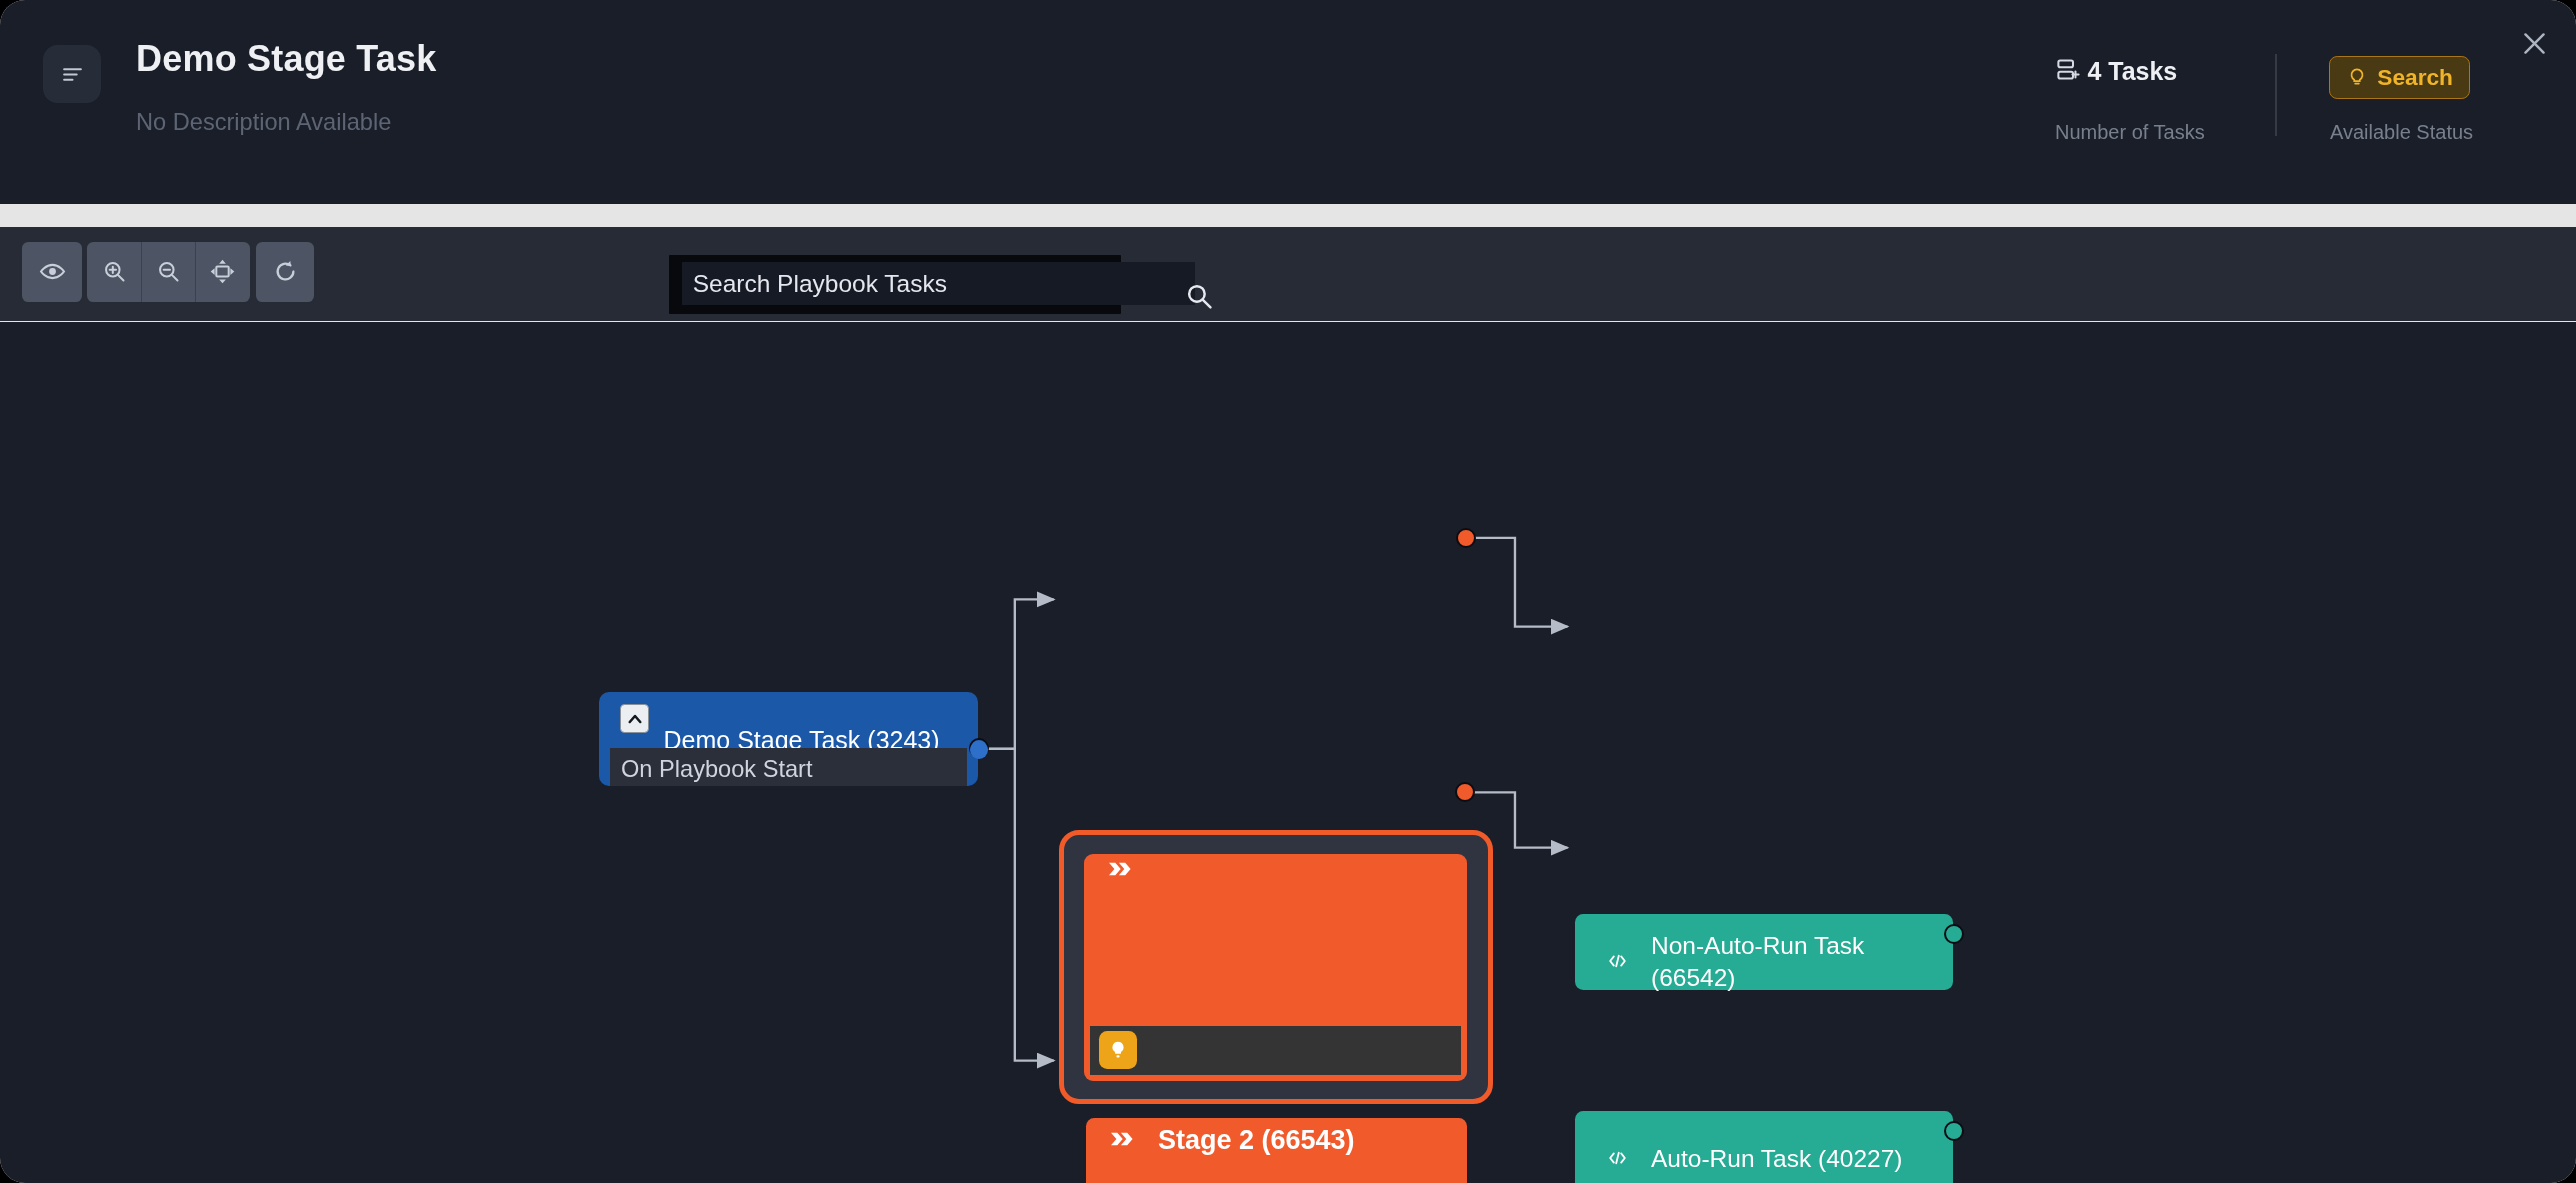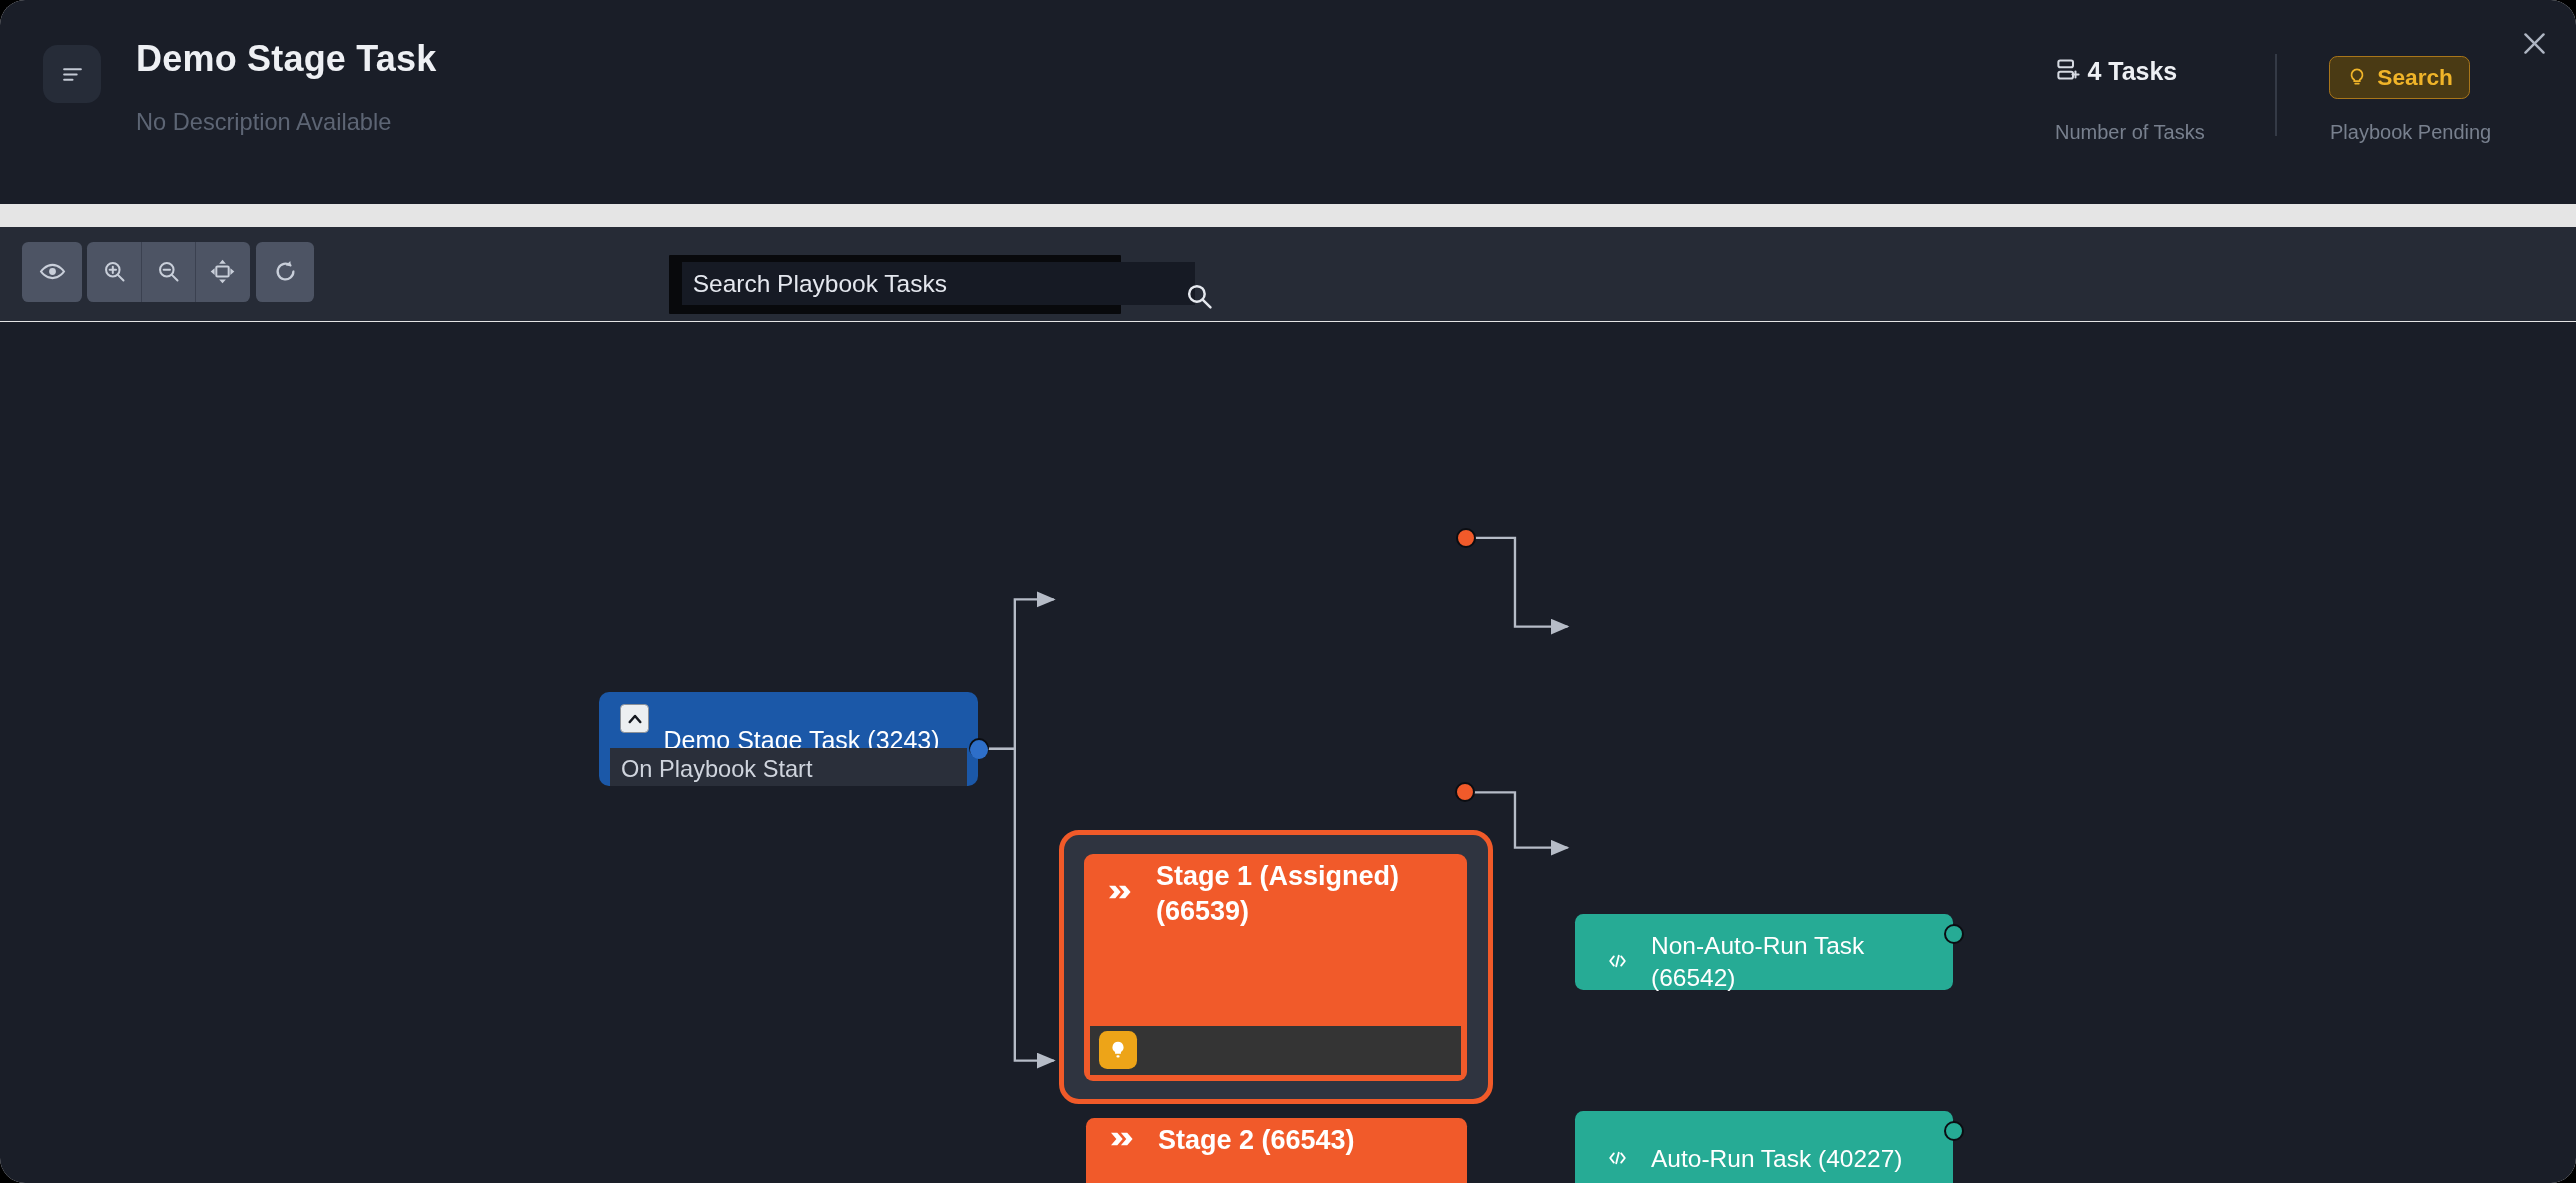--- a/index.html
+++ b/index.html
@@ -351,21 +351,21 @@
 
     <div class="status-badge">
       <span>
         <svg width="22" height="22" viewBox="0 0 24 24" fill="none" stroke="#f0b429" stroke-width="1.9" stroke-linecap="round">
           <path d="M9 16a6 6 0 1 1 6 0v1.5H9V16z"></path>
           <line x1="10" y1="20.3" x2="14" y2="20.3"></line>
         </svg>
       </span>
       <span class="status-badge-text">Search</span>
     </div>
-    <div class="status-label">Playbook Pending</div>
+    <div class="status-label">Available Status</div>
 
     <div class="close-btn">
       <svg width="31" height="31" viewBox="0 0 24 24" fill="none" stroke="#aeb5c2" stroke-width="1.9" stroke-linecap="round">
         <line x1="5" y1="5" x2="19" y2="19"></line>
         <line x1="19" y1="5" x2="5" y2="19"></line>
       </svg>
     </div>
   </div>
 
   <div class="toolbar">
@@ -459,21 +459,20 @@
 
     <div class="node node-stage1-sel"></div>
     <div class="node node-stage1">
       <div class="stage-head">
         <span class="stage-chev">
           <svg width="27" height="20" viewBox="0 0 30 22" fill="#ffffff">
             <polygon points="0,4 7,4 13,11 7,18 0,18 6,11"></polygon>
             <polygon points="11,4 18,4 24,11 18,18 11,18 17,11"></polygon>
           </svg>
         </span>
-        <div class="stage-title">Stage 1 (Assigned) (66539)</div>
       </div>
       <div class="stage-foot">
         <div class="badge-sq badge-amber">
           <svg width="22" height="22" viewBox="0 0 24 24" fill="#ffffff">
             <path d="M12 3a6 6 0 0 0-3.2 11.1V16h6.4v-1.9A6 6 0 0 0 12 3z"></path>
             <rect x="10.3" y="17.6" width="3.4" height="2.6" rx="1.1"></rect>
           </svg>
         </div>
       </div>
     </div>

